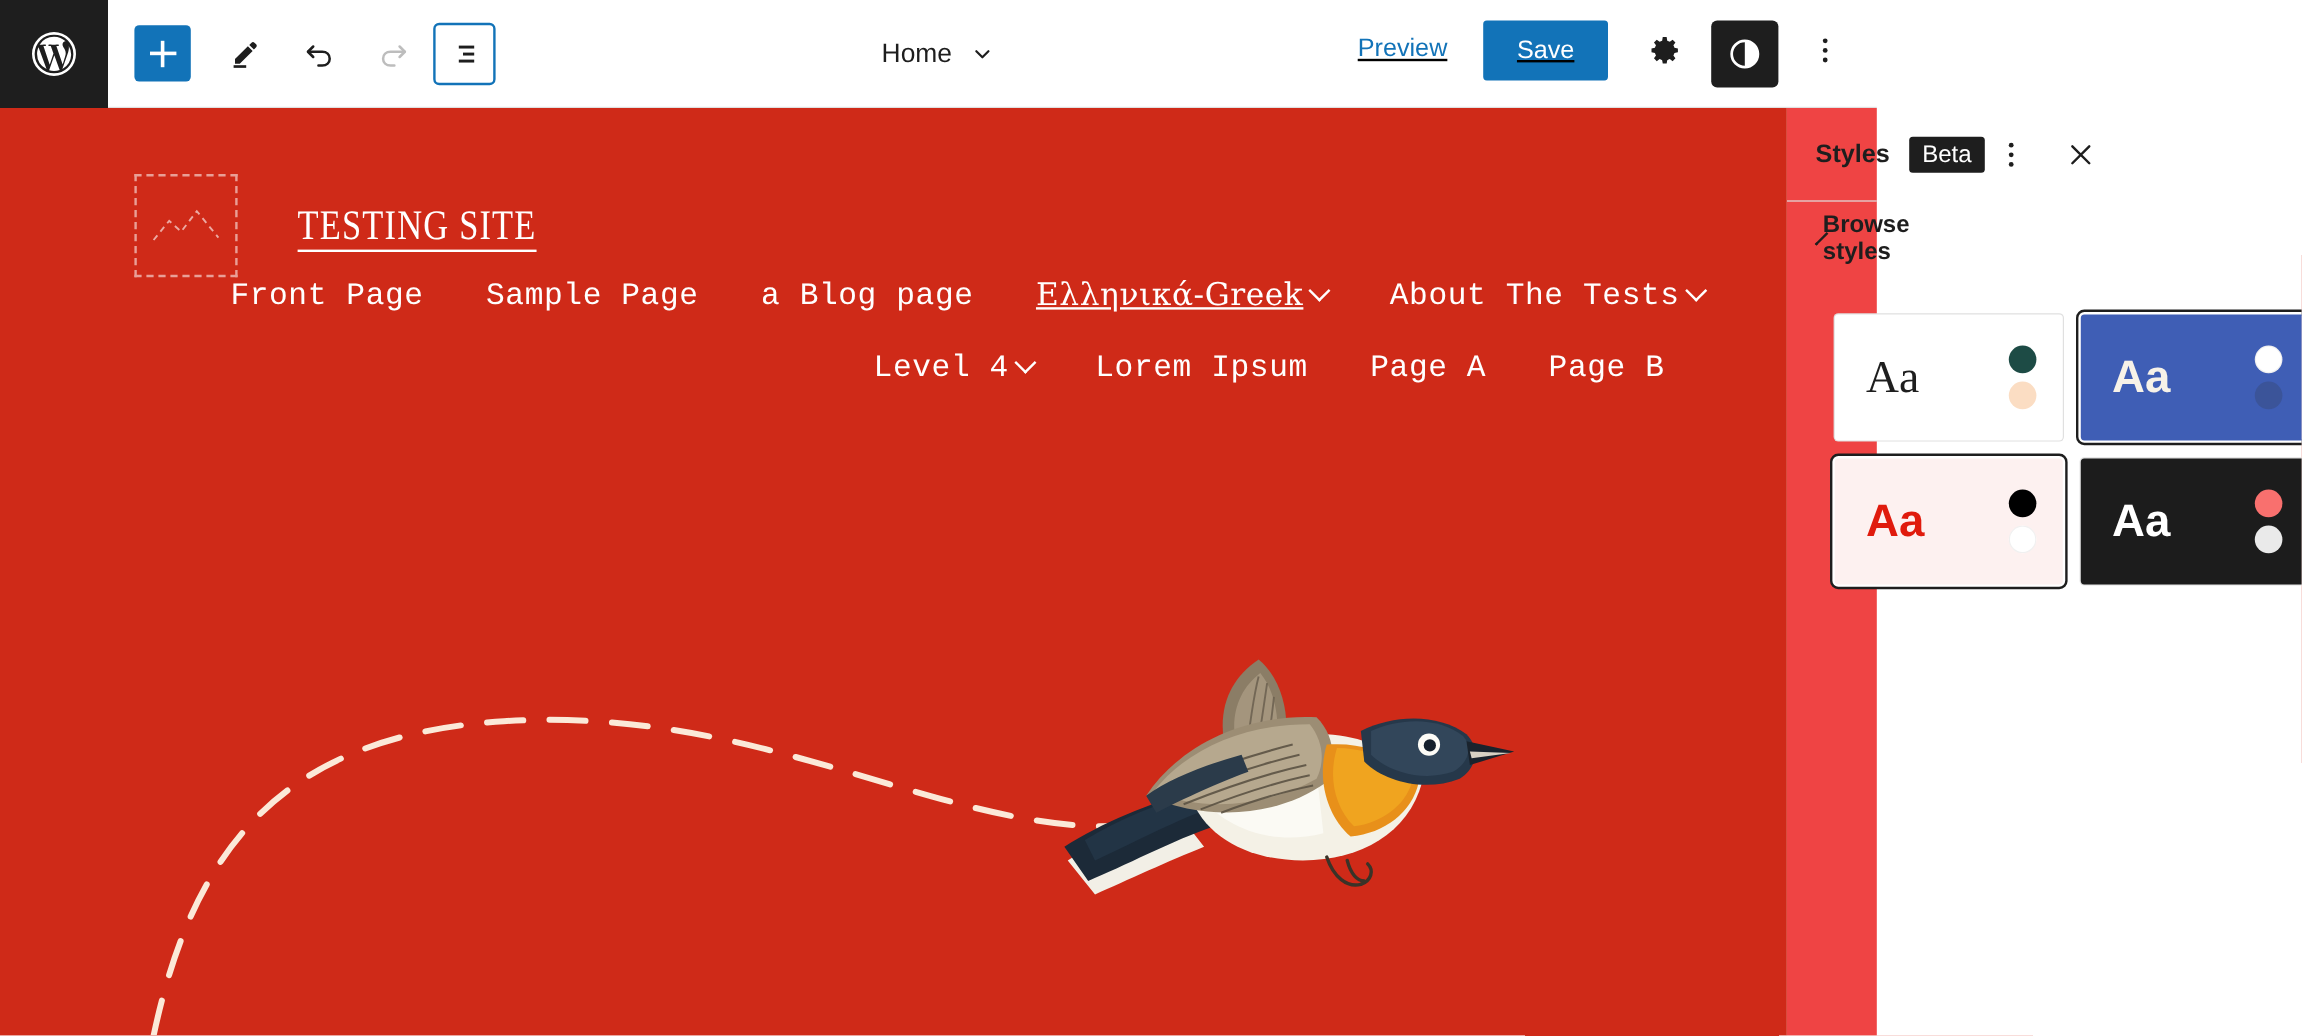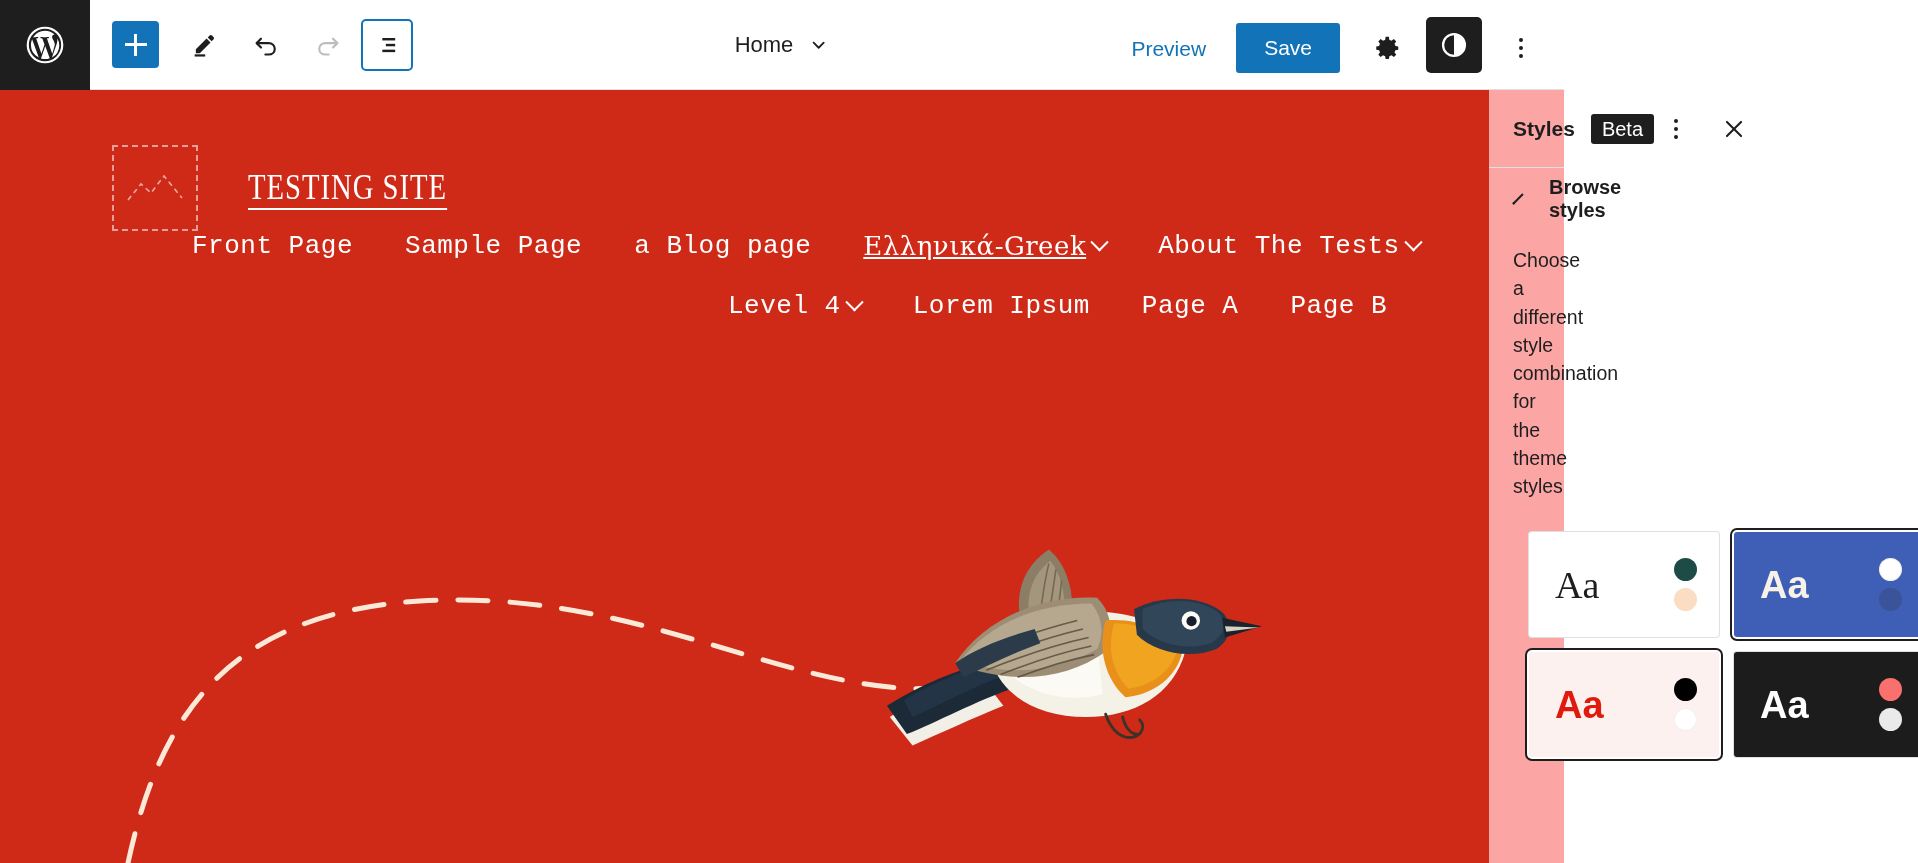--- a/index.html
+++ b/index.html
@@ -95,23 +95,24 @@
   }
   .center-doc .doc-title {
     font-size: 22px;
     color: #1e1e1e;
     font-family: "Liberation Sans", sans-serif;
   }
 
   .toolbar-right {
     margin-left: auto;
     display: flex;
-    align-items: flex-end;
+    align-items: flex-start;
     gap: 0px;
     padding-right: 18px;
+    text-decoration: underline;
   }
 
   .preview-btn {
     background: transparent;
     border: none;
     color: #1273b8;
     font-size: 21px;
     font-family: "Liberation Sans", sans-serif;
     padding: 12px 18px;
     cursor: pointer;
@@ -248,21 +249,21 @@
     left: 0;
     bottom: 0;
     width: 1489px;
     height: 400px;
     pointer-events: none;
   }
 
   
   .sidebar {
     flex: 1 1 auto;
-    background: #fca5a5;
+    background: #ef4444;
     display: flex;
     flex-direction: column;
     min-width: 0;
   }
 
   .sb-header {
     height: 78px;
     min-height: 78px;
     display: flex;
     align-items: center;
@@ -293,21 +294,20 @@
     width: 44px; height: 44px;
     display:flex; align-items:center; justify-content:center;
     background: transparent; border: none; cursor: pointer;
   }
 
   .sb-subheader {
     height: 62px;
     display: flex;
     align-items: center;
     padding: 0 24px;
-    gap: 30px;
   }
   .back-chevron {
     width: 14px; height: 14px;
     border-left: 2.5px solid #1e1e1e;
     border-bottom: 2.5px solid #1e1e1e;
     transform: rotate(45deg);
     cursor: pointer;
     margin-left: 4px;
   }
   .sb-subtitle {
@@ -573,21 +573,20 @@
             </svg>
           </button>
         </div>
       </div>
 
       <div class="sb-subheader">
         <span class="back-chevron"></span>
         <span class="sb-subtitle">Browse styles</span>
       </div>
 
-      <div class="sb-desc">Choose a different style combination for the theme styles</div>
 
       <div class="variations-grid">
 
         <div class="variation-card" id="var0" style="background: rgb(255, 255, 255);">
           <span class="var-aa" id="aa0" style="color: rgb(30, 30, 30); font-family: &quot;Liberation Serif&quot;, serif; font-weight: normal;">Aa</span>
           <span class="var-dots">
             <i id="d0a" style="background: rgb(29, 75, 69);"></i>
             <i id="d0b" style="background: rgb(251, 221, 195);"></i>
           </span>
         </div>

